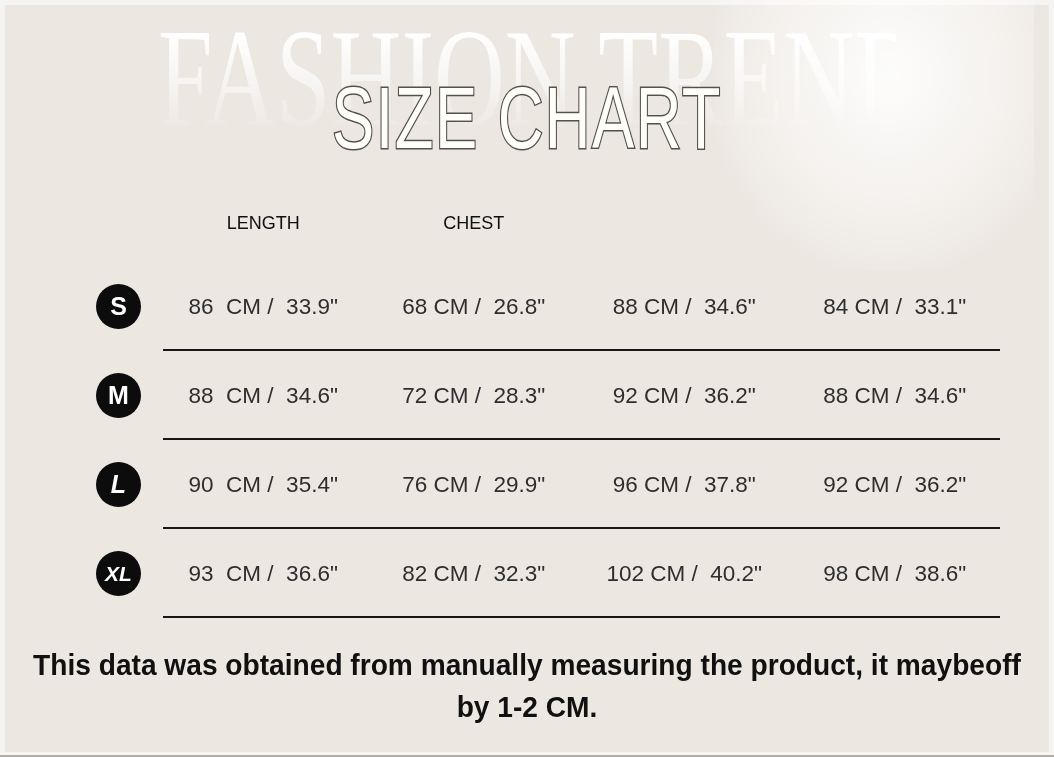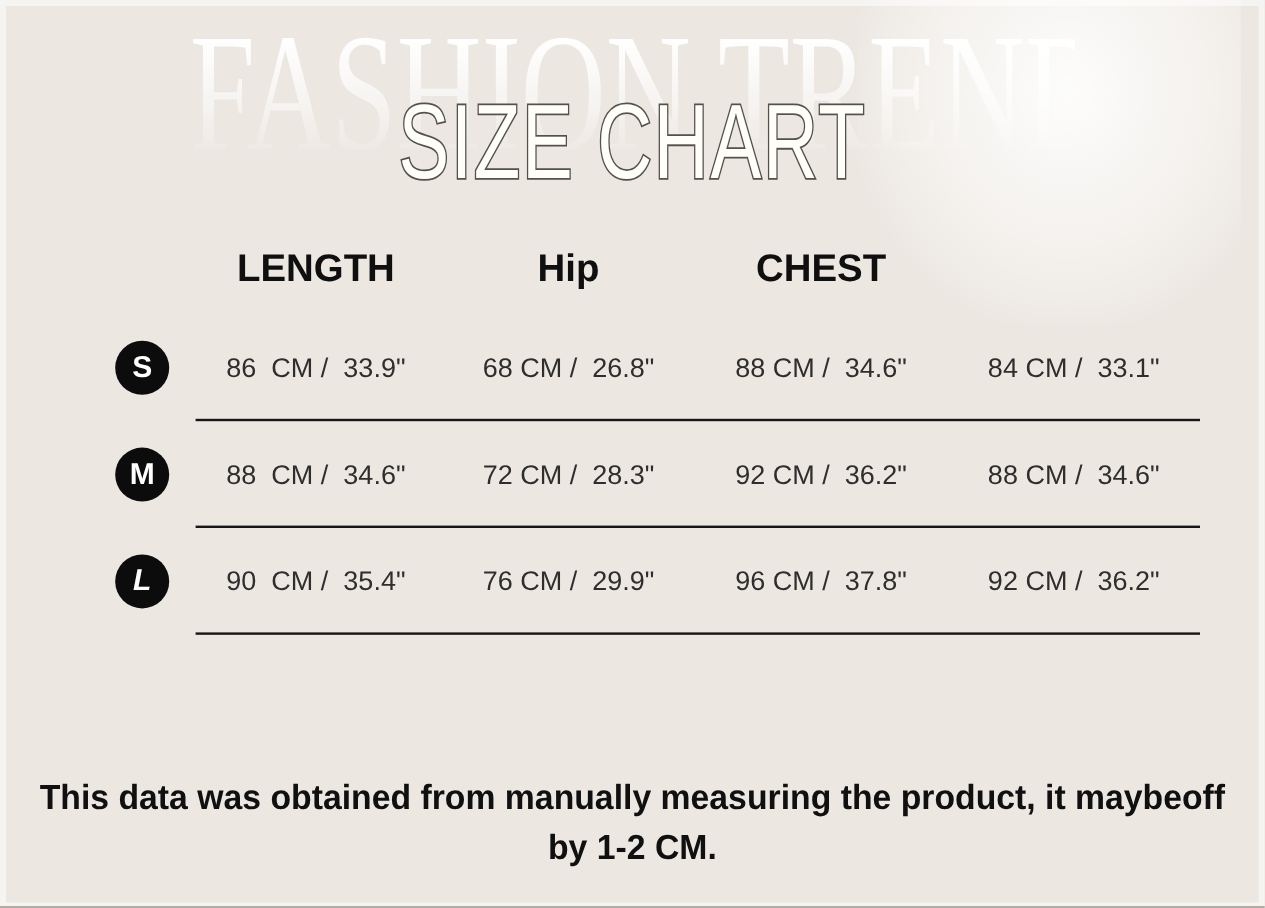--- a/index.html
+++ b/index.html
@@ -73,22 +73,22 @@
     z-index: 4;
   }
   .header-row {
     display: grid;
     grid-template-columns: 95px repeat(4, 1fr);
     height: 77px;
     align-items: center;
   }
   .header-cell {
     text-align: center;
-    font-size: 32px;
-    font-weight: bold;
+    font-size: 18px;
+    font-weight: normal;
     color: #0f0f0f;
   }
   .data-row {
     display: grid;
     grid-template-columns: 95px repeat(4, 1fr);
     height: 89px;
     align-items: center;
     position: relative;
   }
   .data-row::after {
@@ -138,21 +138,20 @@
 
   <div class="watermark">FASHION TRENDS</div>
 
   <div class="title">SIZE CHART</div>
 
   <div class="size-table">
 
     <div class="header-row">
       <div class="header-cell"></div>
       <div class="header-cell">LENGTH</div>
-      <div class="header-cell">Hip</div>
       <div class="header-cell">CHEST</div>
     </div>
 
     <div class="data-row">
       <div class="badge-cell">
         <div class="badge">S</div>
       </div>
       <div class="value-cell">86  CM /  33.9"</div>
       <div class="value-cell">68 CM /  26.8"</div>
       <div class="value-cell">88 CM /  34.6"</div>
@@ -172,20 +171,29 @@
     <div class="data-row italic-badge">
       <div class="badge-cell">
         <div class="badge">L</div>
       </div>
       <div class="value-cell">90  CM /  35.4"</div>
       <div class="value-cell">76 CM /  29.9"</div>
       <div class="value-cell">96 CM /  37.8"</div>
       <div class="value-cell">92 CM /  36.2"</div>
     </div>
 
+    <div class="data-row italic-badge small-badge">
+      <div class="badge-cell">
+        <div class="badge">XL</div>
+      </div>
+      <div class="value-cell">93  CM /  36.6"</div>
+      <div class="value-cell">82 CM /  32.3"</div>
+      <div class="value-cell">102 CM /  40.2"</div>
+      <div class="value-cell">98 CM /  38.6"</div>
+    </div>
 
   </div>
 
   <div class="note">
     <div>This data was obtained from manually measuring the product, it maybeoff</div>
     <div>by 1-2 CM.</div>
   </div>
 
   <div class="frame"></div>
   <div class="bottom-edge"></div>

